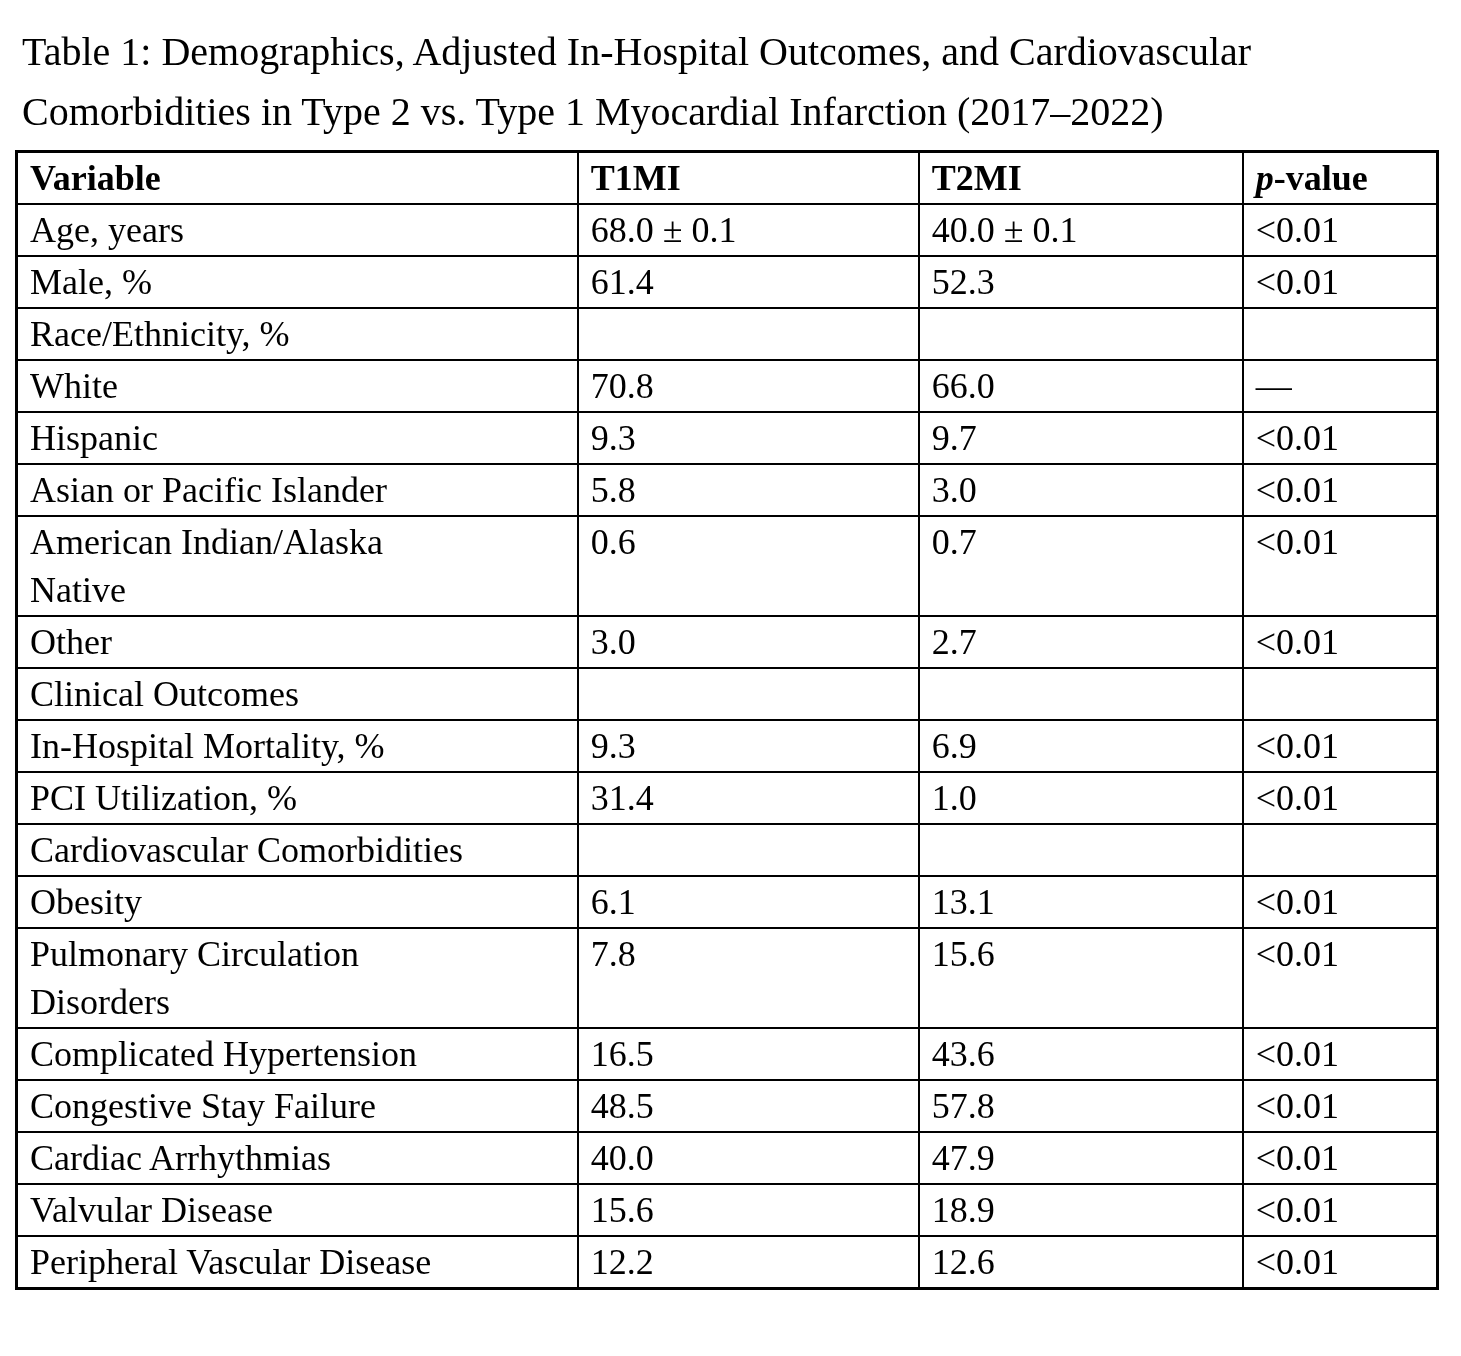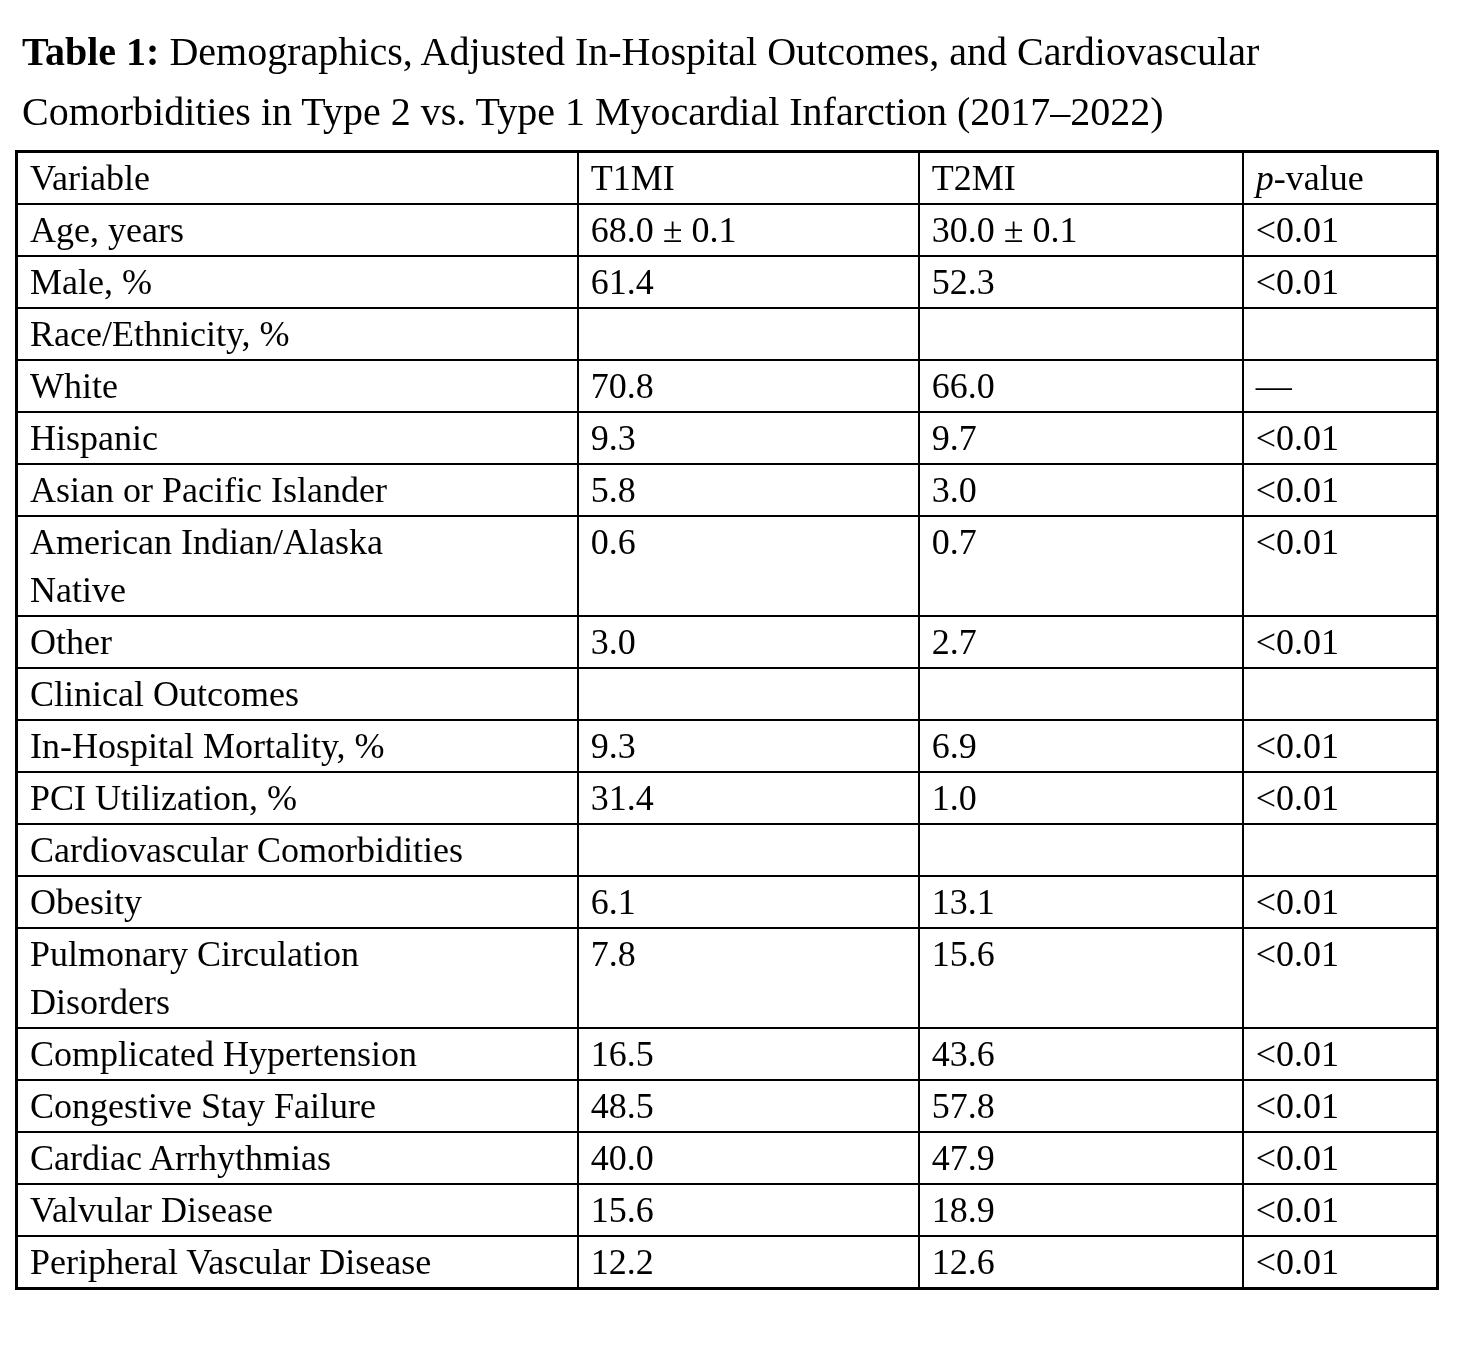--- a/index.html
+++ b/index.html
@@ -15,21 +15,21 @@
     padding: 22px 18px 10px 15px;
     background: #ffffff;
   }
   .title {
     font-size: 40px;
     font-weight: normal;
     line-height: 60px;
     margin: 0 0 8px 7px;
     max-width: 1430px;
   }
-  .title .bold { font-weight: bold; }
+  .title .bold { font-weight: normal; }
   table.data-table {
     border-collapse: collapse;
     table-layout: fixed;
     width: 1424px;
     border: 3px solid #000000;
   }
   col.c-variable { width: 39.5%; }
   col.c-t1mi     { width: 24.0%; }
   col.c-t2mi     { width: 22.8%; }
   col.c-pvalue   { width: 13.7%; }
@@ -37,21 +37,21 @@
     border: 2px solid #000000;
     font-size: 36px;
     font-weight: normal;
     line-height: 48px;
     padding: 1px 12px 1px 12px;
     text-align: left;
     vertical-align: top;
     white-space: pre-line;
     overflow: hidden;
   }
-  th { font-weight: normal; }
+  th { font-weight: bold; }
   .italic { font-style: italic; }
 </style>
 </head>
 <body>
 
 <div class="page">
 
   <h1 class="title"><span class="bold">Table 1:</span><span> Demographics, Adjusted In-Hospital Outcomes, and Cardiovascular Comorbidities in Type 2 vs. Type 1 Myocardial Infarction (2017–2022)</span></h1>
 
   <table class="data-table">
@@ -66,21 +66,21 @@
         <th>Variable</th>
         <th>T1MI</th>
         <th>T2MI</th>
         <th><span class="italic">p</span><span>-value</span></th>
       </tr>
     </thead>
     <tbody id="table-body">
         <tr>
           <td>Age, years</td>
           <td>68.0 ± 0.1</td>
-          <td>30.0 ± 0.1</td>
+          <td>40.0 ± 0.1</td>
           <td>&lt;0.01</td>
         </tr>
         <tr>
           <td>Male, %</td>
           <td>61.4</td>
           <td>52.3</td>
           <td>&lt;0.01</td>
         </tr>
         <tr>
           <td>Race/Ethnicity, %</td>

